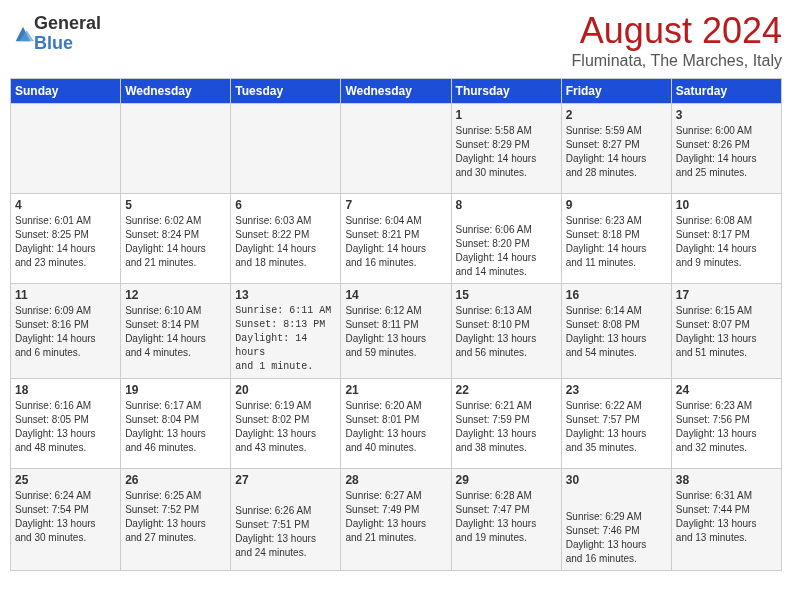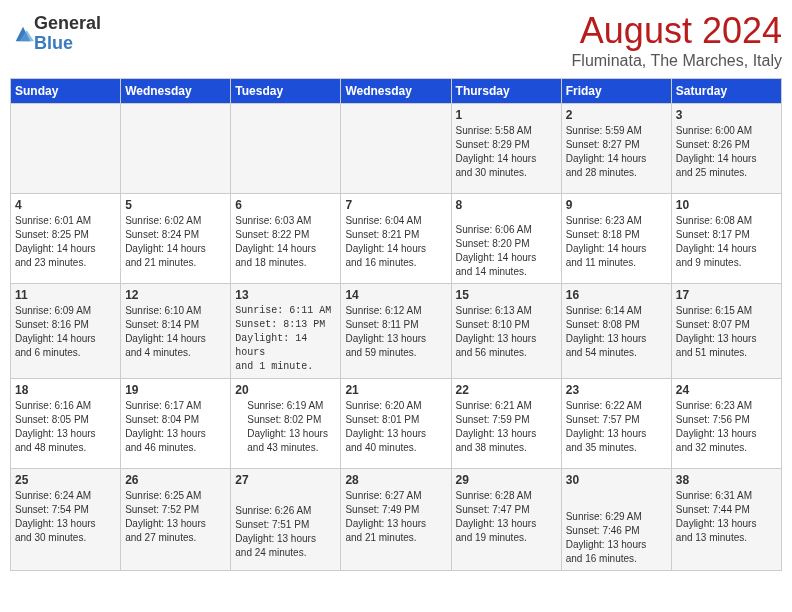--- a/index.html
+++ b/index.html
@@ -267,21 +267,21 @@
         </td>
         <td>
           <div class="day-number">19</div>
           <div class="day-info" style="white-space: pre-line;">Sunrise: 6:17 AM
 Sunset: 8:04 PM
 Daylight: 13 hours
 and 46 minutes.</div>
         </td>
         <td>
           <div class="day-number">20</div>
-          <div class="day-info" style="white-space: pre-line; margin-left: 12px;">Sunrise: 6:19 AM
+          <div class="day-info" style="white-space: pre-line;">Sunrise: 6:19 AM
 Sunset: 8:02 PM
 Daylight: 13 hours
 and 43 minutes.</div>
         </td>
         <td>
           <div class="day-number">21</div>
           <div class="day-info" style="white-space: pre-line;">Sunrise: 6:20 AM
 Sunset: 8:01 PM
 Daylight: 13 hours
 and 40 minutes.</div>

